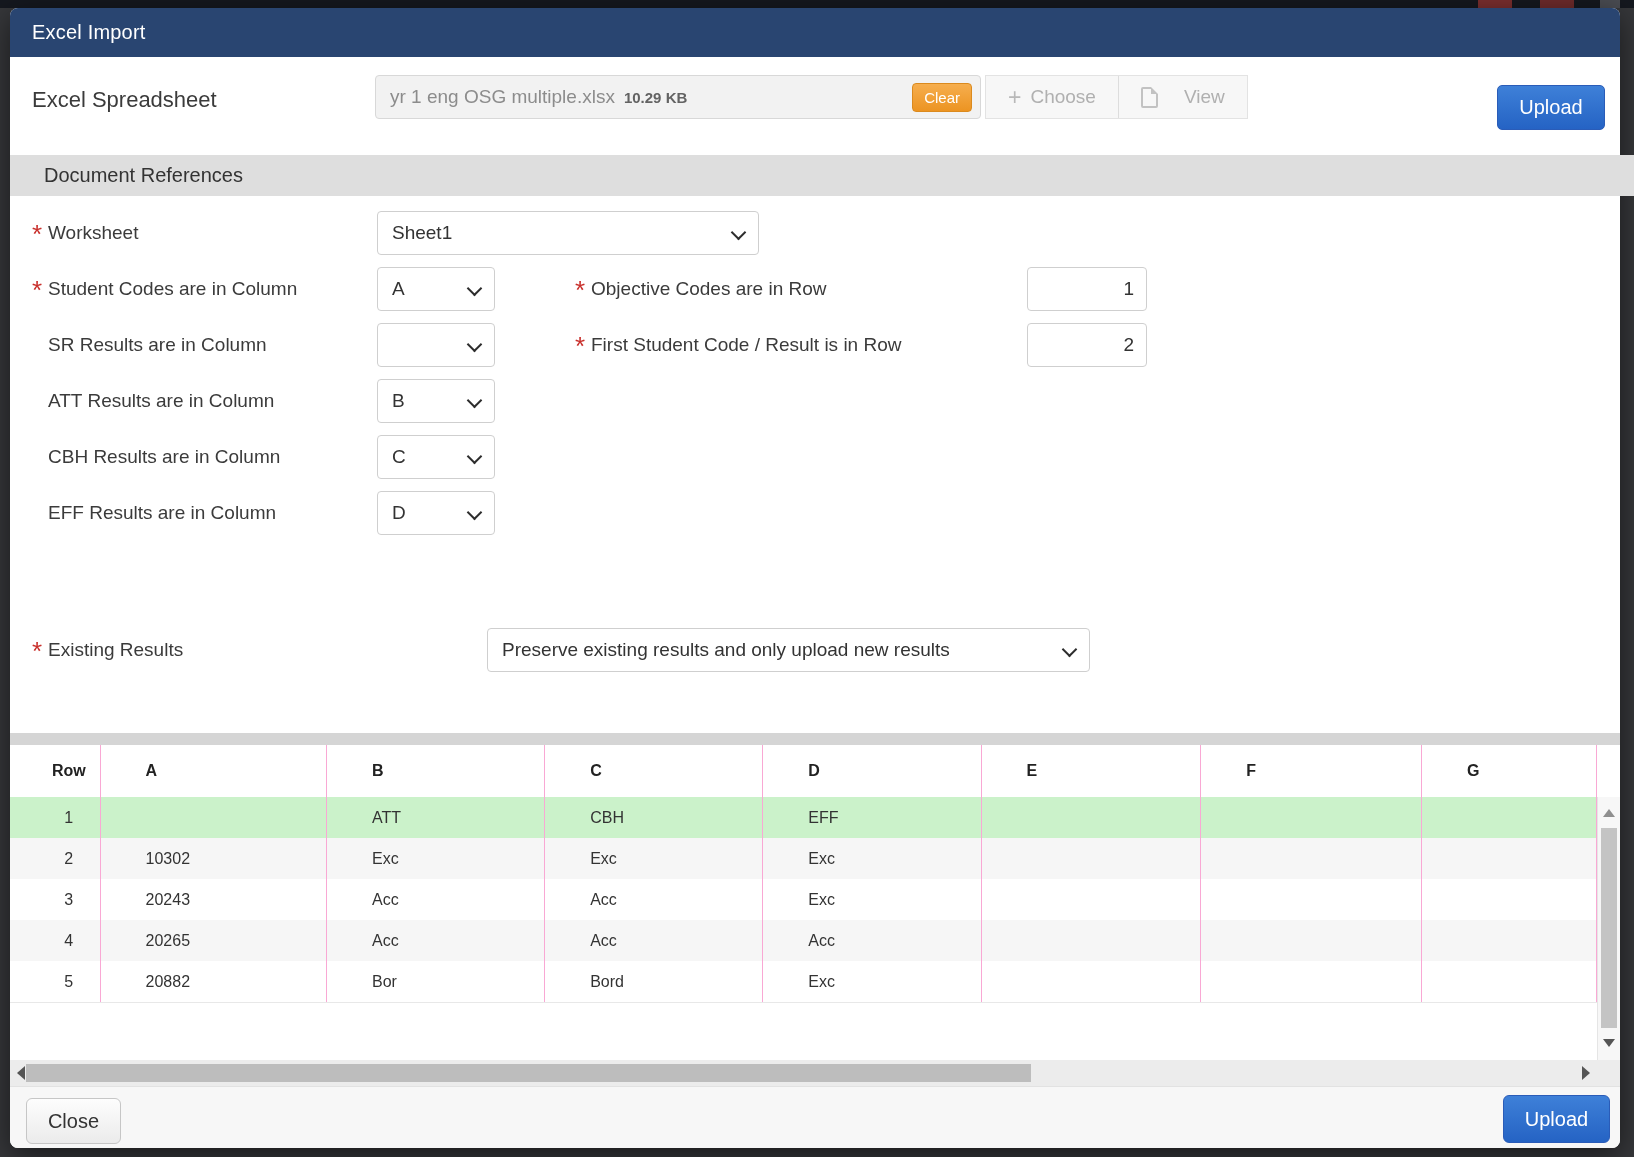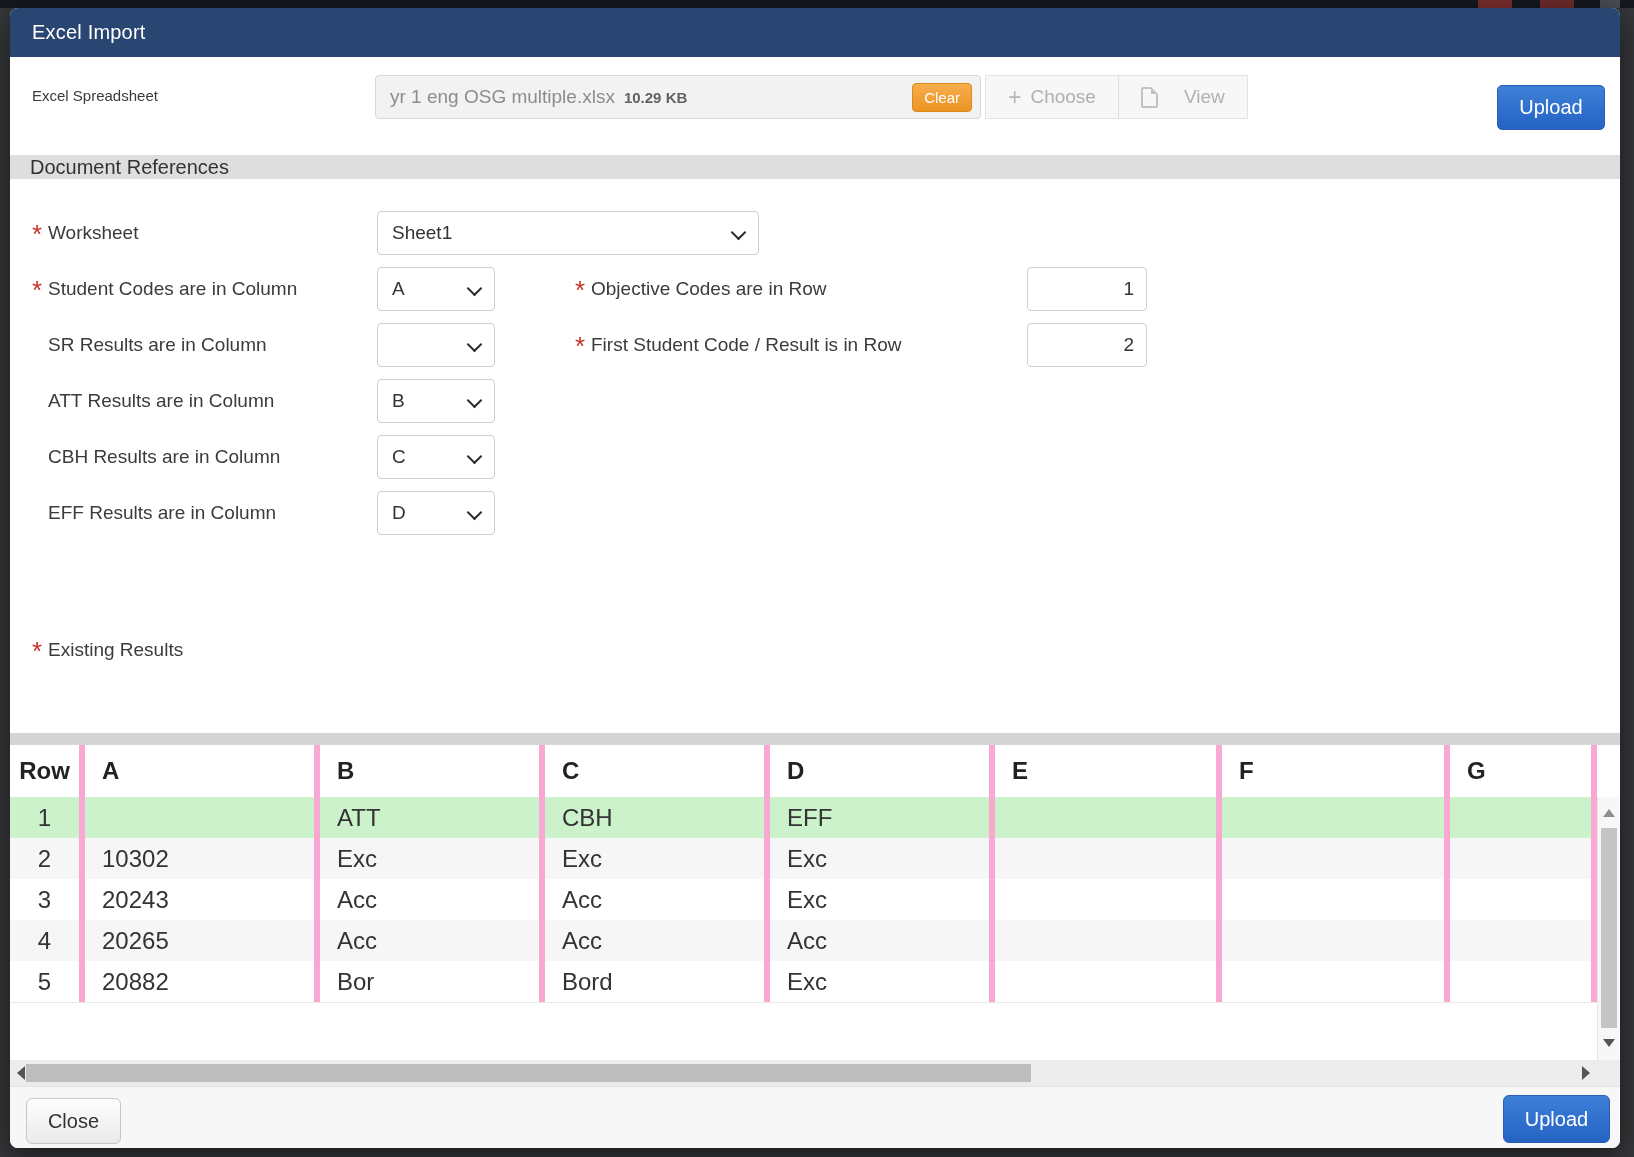--- a/index.html
+++ b/index.html
@@ -20,21 +20,21 @@
     box-shadow:0 8px 30px rgba(0,0,0,.55);
   }
   .modal-header{
     left:0;top:0;width:1610px;height:49px;
     background:#294571;border-radius:8px 8px 0 0;
     display:flex;align-items:center;
   }
   .modal-title{color:#ffffff;font-size:20px;padding-left:22px;letter-spacing:.2px;}
   
   .upload-row{left:0;top:49px;width:1610px;height:98px;background:#fff;}
-  .lbl{font-size:15px;color:#3b3b3b;}
+  .lbl{font-size:22px;color:#3b3b3b;}
   .file-label{left:22px;top:30px;}
   .file-box{
     left:365px;top:18px;width:606px;height:44px;box-sizing:border-box;
     background:#f2f2f2;border:1px solid #d8d8d8;border-radius:4px;
     display:flex;align-items:center;padding:0 8px 0 14px;
   }
   .file-name{color:#8c8c8c;font-size:19px;white-space:nowrap;}
   .file-size{color:#636363;font-size:15px;font-weight:bold;margin-left:9px;white-space:nowrap;}
   .clear-btn{
     margin-left:auto;background:linear-gradient(#f6ae4e,#ec9422);
@@ -63,22 +63,22 @@
   }
   .btn-primary{
     background:linear-gradient(#3e80d8,#2563c4);
     border:1px solid #2a5cb8;border-radius:5px;color:#fff;
     font-size:20px;display:flex;align-items:center;justify-content:center;
     cursor:pointer;
   }
   .upload-top{left:1487px;top:28px;width:108px;height:45px;}
   
   .section-bar{
-    left:0;top:147px;width:1610px;height:24px;background:#dedede;
-    display:flex;align-items:center;
+    left:0;top:147px;width:1610px;height:41px;background:#dedede;
+    display:flex;align-items:center;padding-left:14px;
   }
   .section-title{font-size:20px;color:#333;padding-left:20px;}
   
   .frow{position:absolute;height:44px;left:0;width:1610px;}
   .flabel{
     position:absolute;display:flex;align-items:center;height:44px;
     font-size:19px;color:#3b3b3b;
   }
   .req{
     color:#c9302c;font-size:26px;width:16px;display:inline-block;
@@ -115,23 +115,23 @@
   .checkbox .tick{
     position:absolute;left:7px;top:3px;width:6px;height:11px;
     border-right:2.5px solid #fff;border-bottom:2.5px solid #fff;
     transform:rotate(40deg);
   }
   
   .gray-bar{left:0;top:725px;width:1610px;height:12px;background:#d5d5d5;}
   .tablewrap{left:0;top:737px;width:1610px;height:315px;background:#fff;}
   .trow{position:absolute;left:0;width:1587px;display:flex;}
   .cell{
-    box-sizing:border-box;border-right:6px solid #f9a8d4;
+    box-sizing:border-box;border-right:1px solid #f9a8d4;
     display:flex;align-items:center;padding-left:17px;
-    font-size:24px;color:#333;overflow:hidden;white-space:nowrap;
+    font-size:16px;color:#333;overflow:hidden;white-space:nowrap;margin-left:28px;
   }
   .cell.rowcol{justify-content:center;padding-left:0;}
   .thead-row{top:0;height:52px;border-bottom:1px solid #c9c9c9;}
   .thead-row .cell{font-weight:bold;color:#222;}
   .drow{height:41px;border-bottom:1px solid #e8e8e8;}
   .w-row{width:75px;} .w-a{width:235px;} .w-b{width:225px;} .w-c{width:225px;}
   .w-d{width:225px;} .w-e{width:227px;} .w-f{width:228px;} .w-g{width:147px;flex:0 0 147px;}
   
   .vscroll{
     left:1587px;top:789px;width:23px;height:263px;background:#f7f7f7;
@@ -275,20 +275,24 @@
         <span>D</span>
         <span class="chev"></span>
       </div>
     </div>
 
 
     <div class="frow" style="top:620px">
       <div class="flabel" style="left:22px">
         <span class="req">*</span>
         <span>Existing Results</span>
+      </div>
+      <div class="selbox" style="left:477px;width:603px">
+        <span>Preserve existing results and only upload new results</span>
+        <span class="chev"></span>
       </div>
     </div>
 
     <div class="abs gray-bar"></div>
 
     <div class="abs tablewrap">
       <div class="trow thead-row">
         <div class="cell rowcol w-row">Row</div>
         <div class="cell w-a">A</div>
         <div class="cell w-b">B</div>

